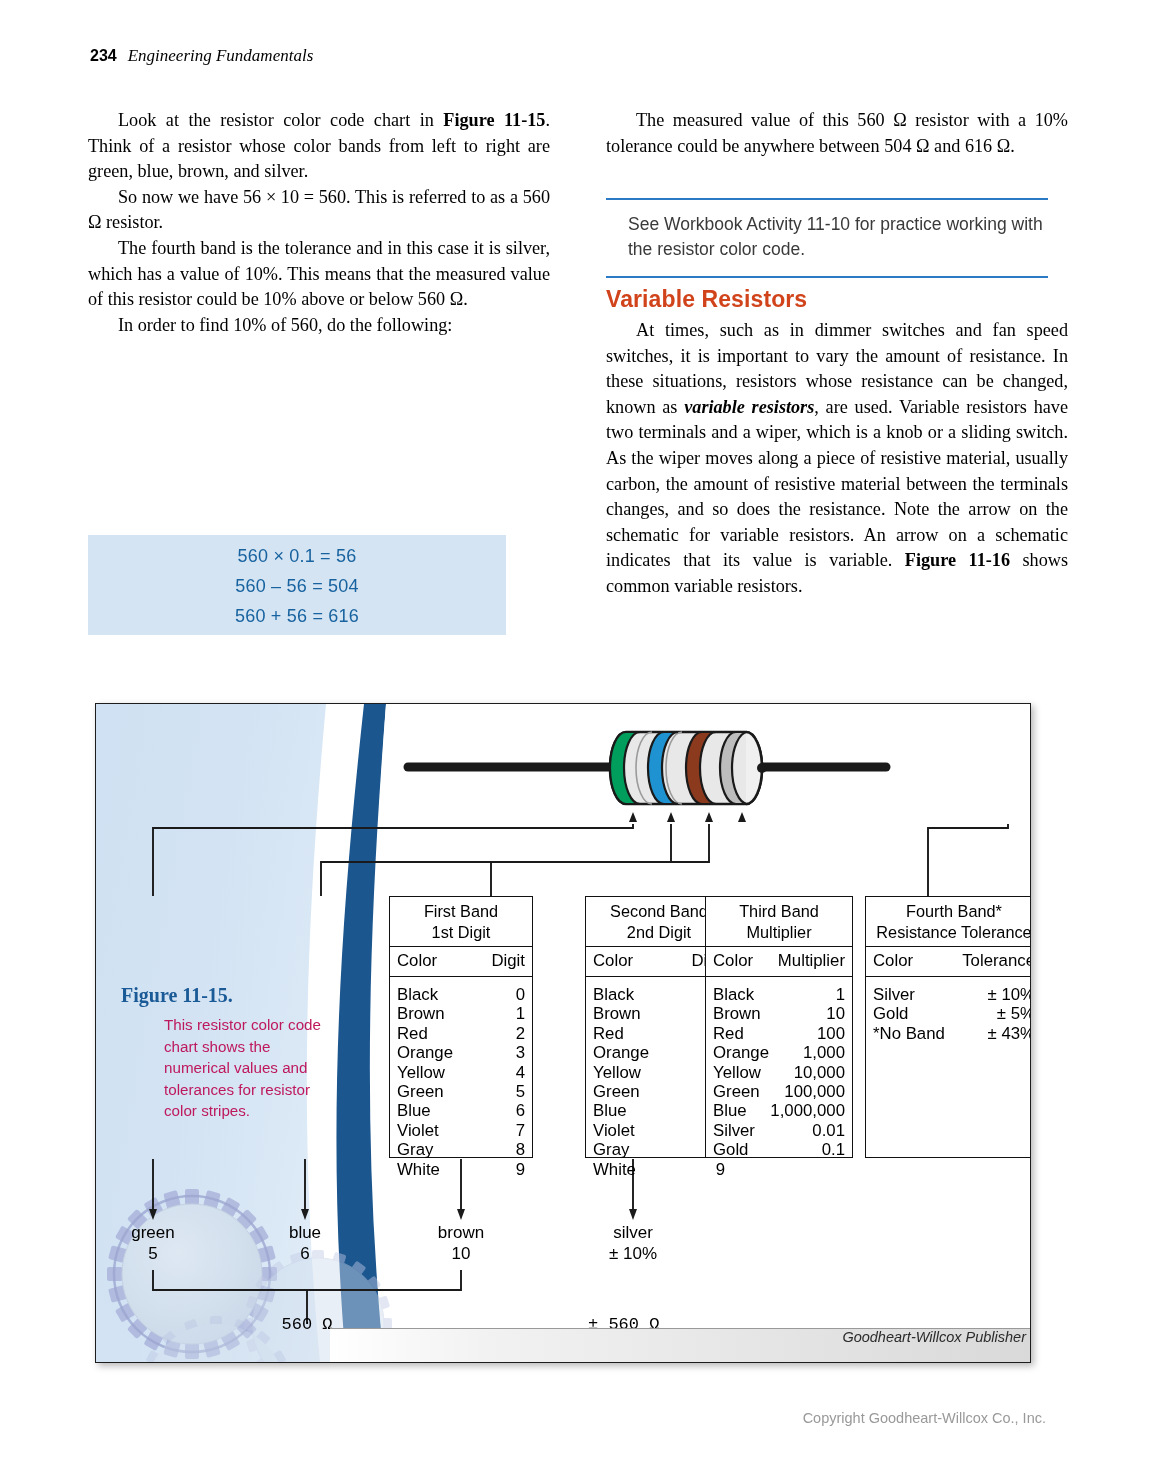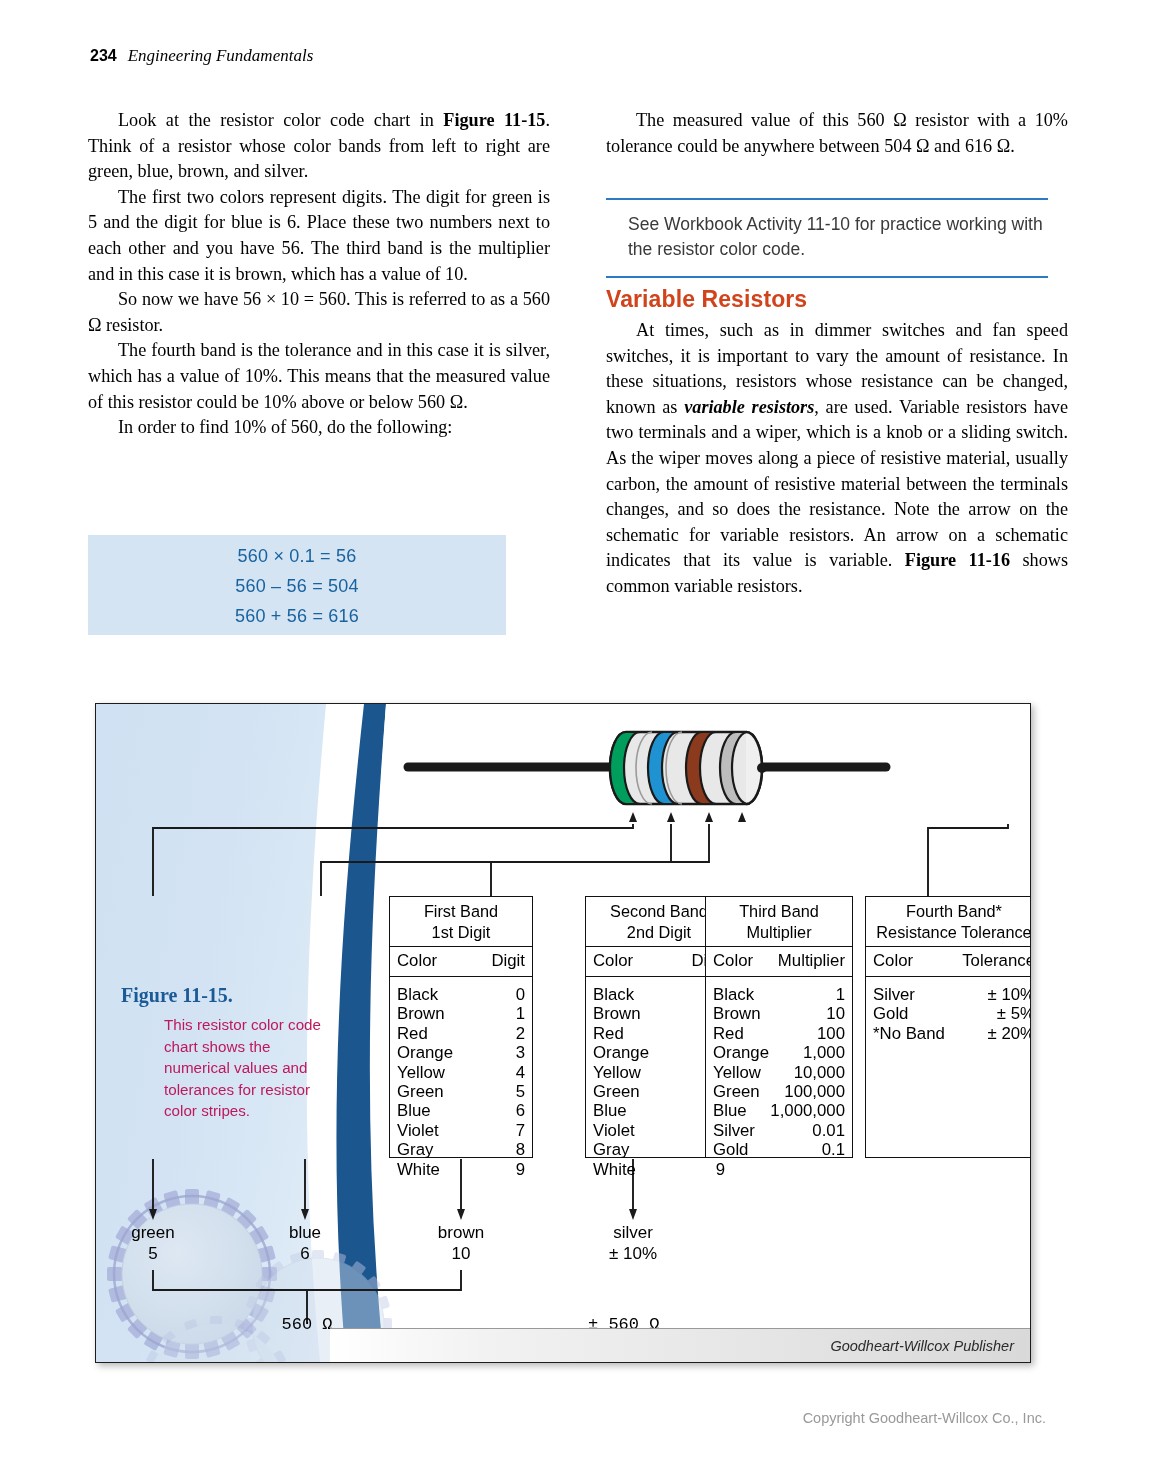--- a/index.html
+++ b/index.html
@@ -93,22 +93,22 @@
   
   .figpanel {
     position:absolute; left:0; top:0; width:270px; height:100%;
     background:linear-gradient(100deg,#cfe1f2 0%,#d3e3f3 40%,#dbe9f6 72%,#eef5fb 100%);
   }
   .figswoosh { position:absolute; left:190px; top:0; width:130px; height:100%; }
   .figcredit {
     position:absolute; right:0; bottom:0; width:700px; height:34px;
     background:linear-gradient(90deg,#ffffff 0%,#f2f2f2 22%,#d9d9d9 100%);
     border-top:1px solid #999;
-    display:flex; align-items:center; justify-content:flex-end;
-    padding-right:16px;
+    display:flex; justify-content:flex-end;
+    padding-right:4px;
   }
   .figcredit span {
     font-family:"Liberation Sans", sans-serif;
     font-style:italic; font-size:14.5px; color:#2b2b2b;
   }
   .figcaption { position:absolute; left:25px; top:280px; width:215px; }
   .figcaption .ftitle {
     font-family:"Liberation Serif", serif;
     font-weight:bold; font-size:20px; color:#1a5a96;
     margin-bottom:7px;
@@ -172,21 +172,20 @@
 <body>
 
 <div class="page">
 
   <div class="runhead">
     <span class="pgnum">234</span><span class="bookname">Engineering Fundamentals</span>
   </div>
 
   <div class="col left">
     <p><span>Look at the resistor color code chart in </span><b>Figure 11-15</b><span>. Think of a resistor whose color bands from left to right are green, blue, brown, and silver.</span></p>
-    <p>The first two colors represent digits. The digit for green is 5 and the digit for blue is 6. Place these two numbers next to each other and you have 56. The third band is the multiplier and in this case it is brown, which has a value of 10.</p>
     <p>So now we have 56 × 10 = 560. This is referred to as a 560 Ω resistor.</p>
     <p>The fourth band is the tolerance and in this case it is silver, which has a value of 10%. This means that the measured value of this resistor could be 10% above or below 560 Ω.</p>
     <p>In order to find 10% of 560, do the following:</p>
   </div>
 
   <div class="eqbox">
     <div class="eq">560 × 0.1 = 56</div>
     <div class="eq">560 – 56 = 504</div>
     <div class="eq">560 + 56 = 616</div>
   </div>
@@ -544,21 +543,21 @@
         <div class="trow">
             <span>Silver</span>
             <span class="v">± 10%</span>
           </div>
         <div class="trow">
             <span>Gold</span>
             <span class="v">±  5%</span>
           </div>
         <div class="trow">
             <span>*No Band</span>
-            <span class="v">± 20%</span>
+            <span class="v">± 43%</span>
           </div>
       </div>
     </div>
 
     <div class="bandres" style="left:7px; top:518px; width:100px;">
       <div>green</div>
       <div>5</div>
     </div>
     <div class="bandres" style="left:159px; top:518px; width:100px;">
       <div>blue</div>

